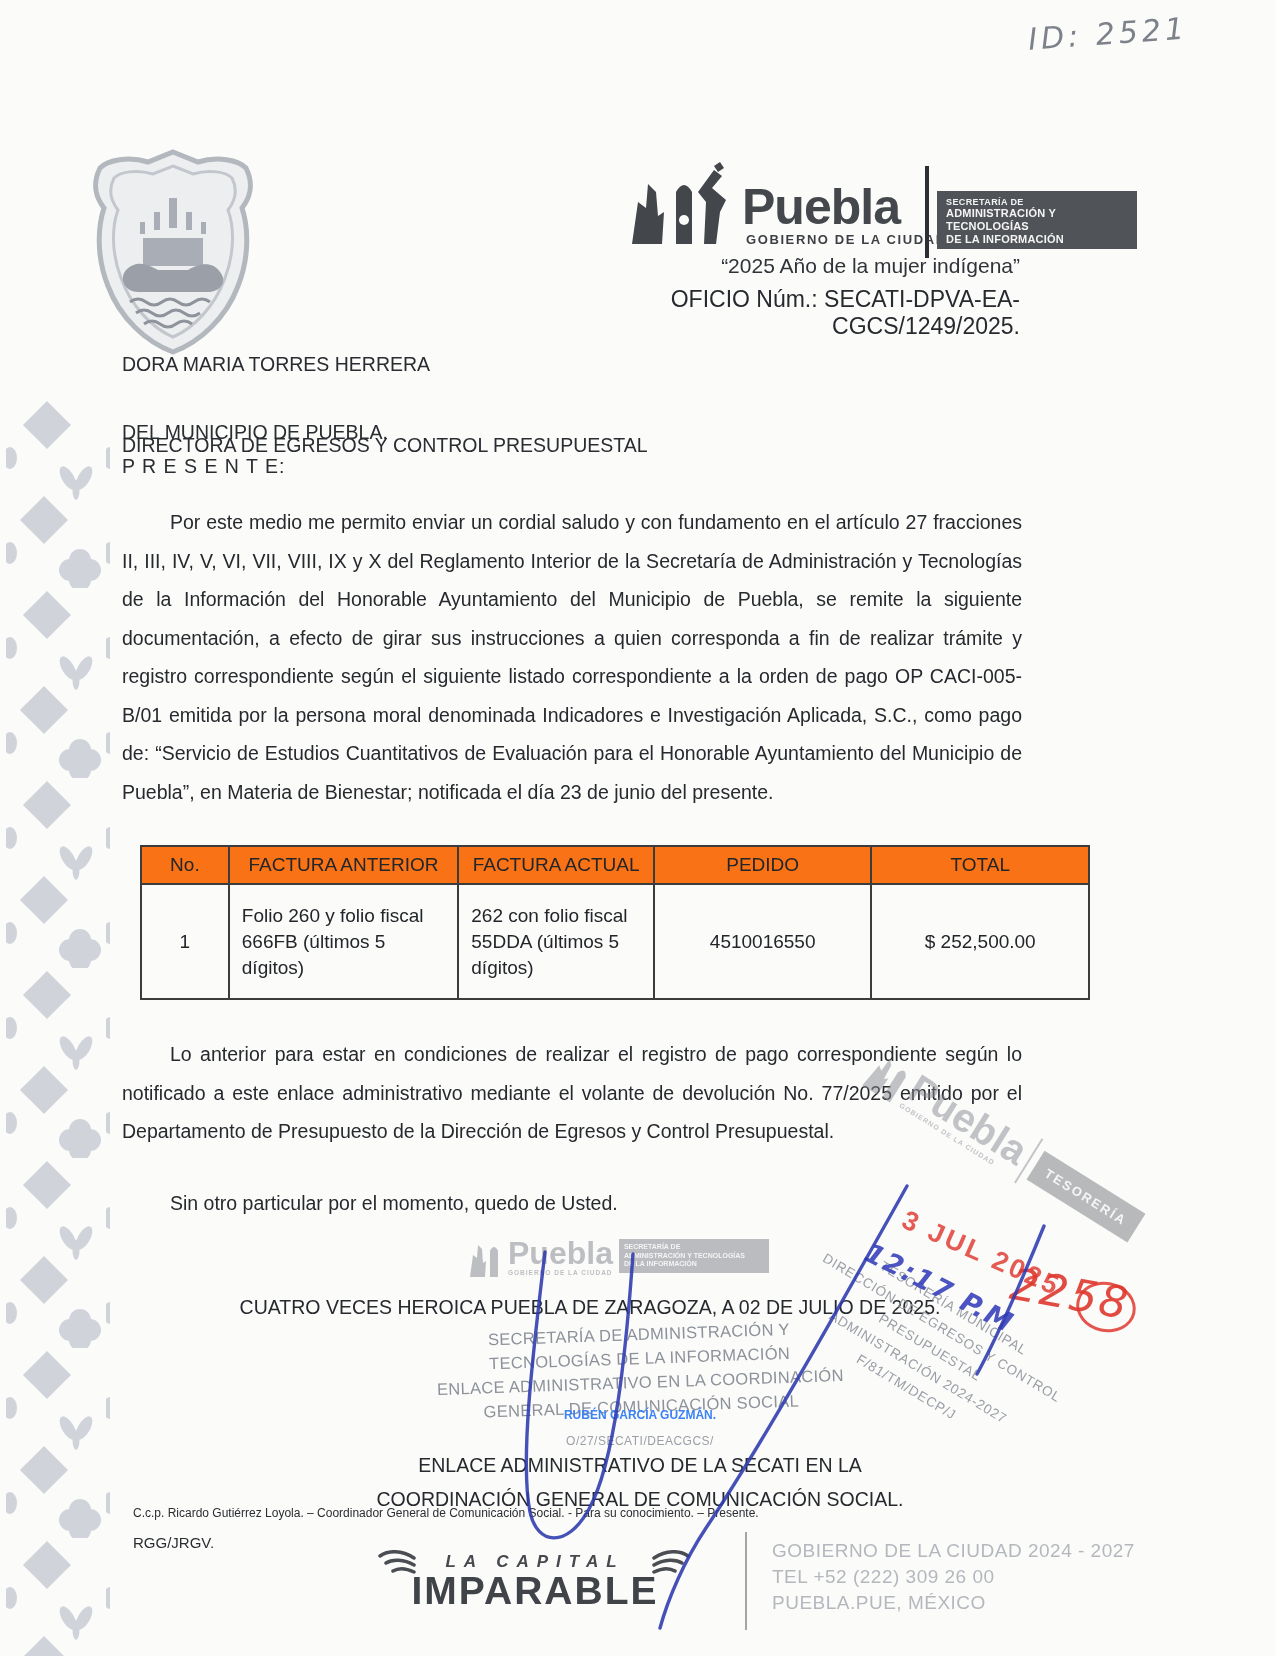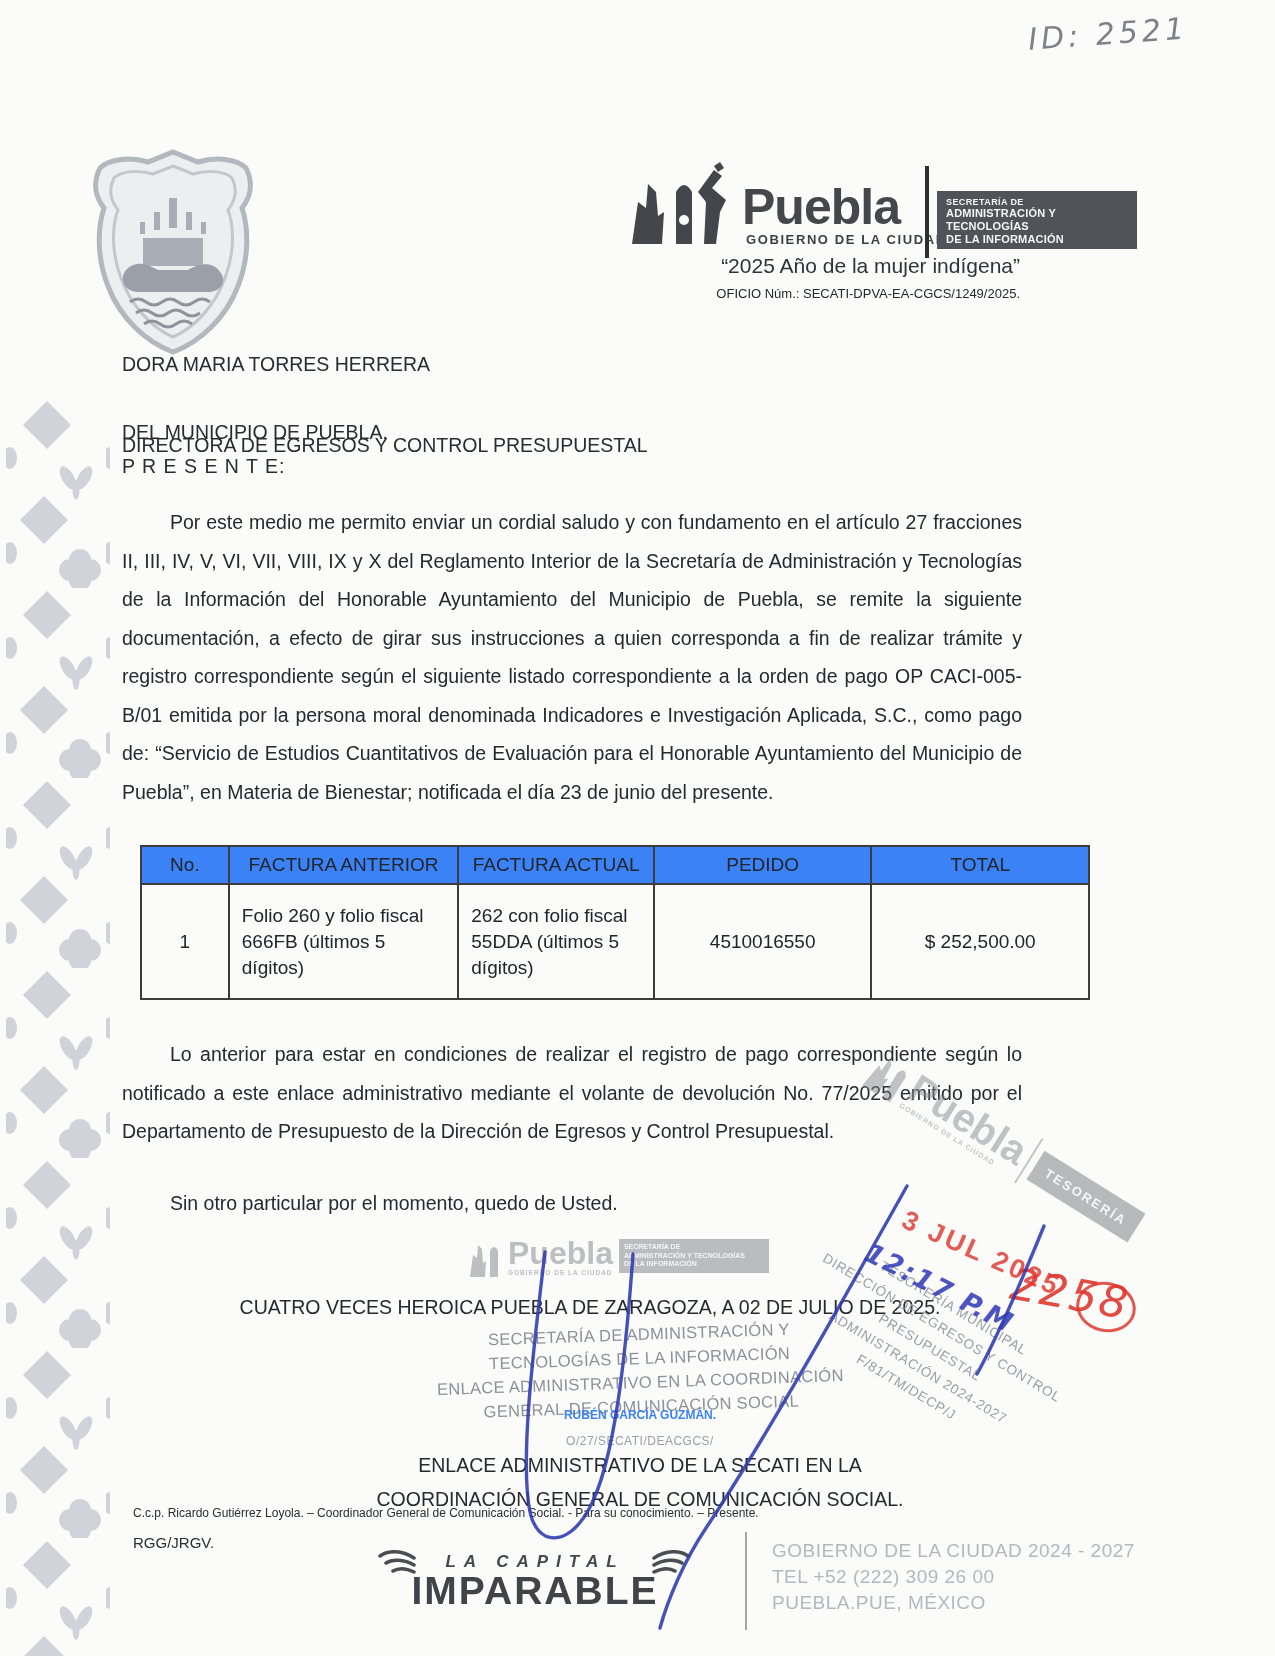--- a/index.html
+++ b/index.html
@@ -21,37 +21,37 @@
   .logo-icons { left:626px; top:162px; }
   .wordmark { left:742px; top:178px; font-size:50px; font-weight:bold; color:#44474b; letter-spacing:-1px; }
   .gob-sub { left:746px; top:232px; font-size:13px; font-weight:bold; letter-spacing:1.6px; color:#3c3f43; }
   .logo-divider { left:925px; top:166px; width:4px; height:92px; background:#2c2f33; }
   .badge { left:937px; top:191px; width:200px; height:58px; background:#505357; color:#f4f4f4;
     padding:6px 8px 0 9px; line-height:1.15; }
   .badge .b1 { font-size:9px; font-weight:bold; letter-spacing:.4px; }
   .badge .b2 { font-size:11px; font-weight:bold; letter-spacing:.2px; }
   .badge .b3 { font-size:11px; font-weight:bold; letter-spacing:.2px; }
   .slogan { left:620px; top:254px; width:400px; text-align:right; font-size:21px; color:#303438; }
-  .oficio { left:520px; top:286px; width:500px; text-align:right; font-size:13px; color:#26292d; }
+  .oficio { left:520px; top:286px; width:500px; text-align:right; font-size:23px; color:#26292d; }
 
   
   .rec { left:122px; width:700px; font-size:19.5px; color:#292c30; }
   .rec1 { top:353px; } .rec2 { top:387px;margin-top:47px; } .rec3 { top:421px; } .rec4 { top:455px; letter-spacing:1px; }
 
   
   .para { left:122px; width:900px; font-size:19.5px; line-height:38.5px;
     text-align:justify; text-indent:48px; color:#26292d; }
   .p1 { top:503px; }
   .p2 { top:1035px; }
   .closing { left:170px; top:1192px; font-size:19.5px; }
 
   
   .doc-table { left:140px; top:845px; width:950px; border-collapse:collapse; font-size:19px; color:#222529; }
   .doc-table th, .doc-table td { border:2px solid #3c3c3c; }
-  .doc-table th { background:#3b82f6; height:38px; font-weight:normal; text-align:center; }
+  .doc-table th { background:#f97316; height:38px; font-weight:normal; text-align:center; }
   .doc-table td { height:115px; vertical-align:middle; }
   .td-c { text-align:center; }
   .td-l { text-align:left; padding:8px 12px; line-height:26px; vertical-align:middle; }
 
   
   .sig-center { left:240px; width:800px; text-align:center; }
   .atte { top:1262px; font-size:19.5px; letter-spacing:1px; color:#2a2d31; }
   .date-line { left:150px; top:1296px; width:880px; text-align:center; font-size:19.5px; color:#26292d; }
   .stamp-lines { left:340px; top:1322px; width:600px; text-align:center; transform:rotate(-2deg);
     color:#8d929a; font-size:16.5px; line-height:24px; letter-spacing:.3px; }

